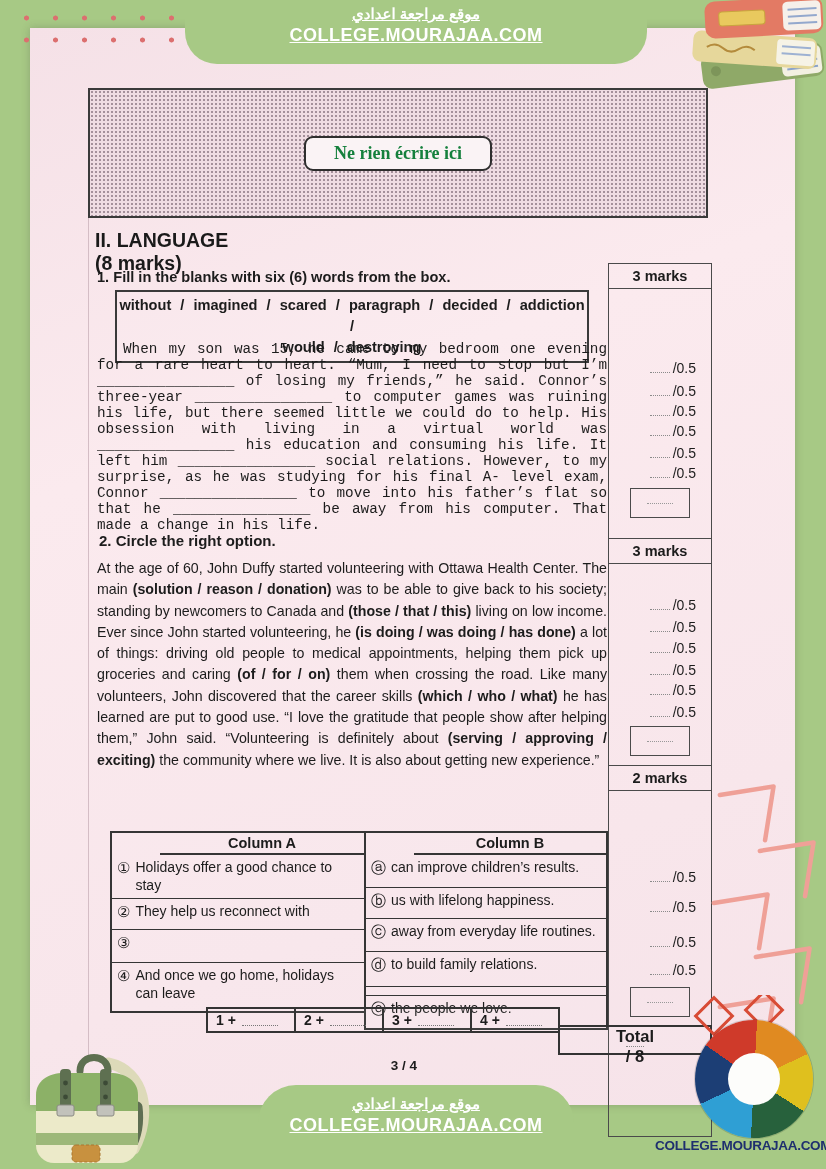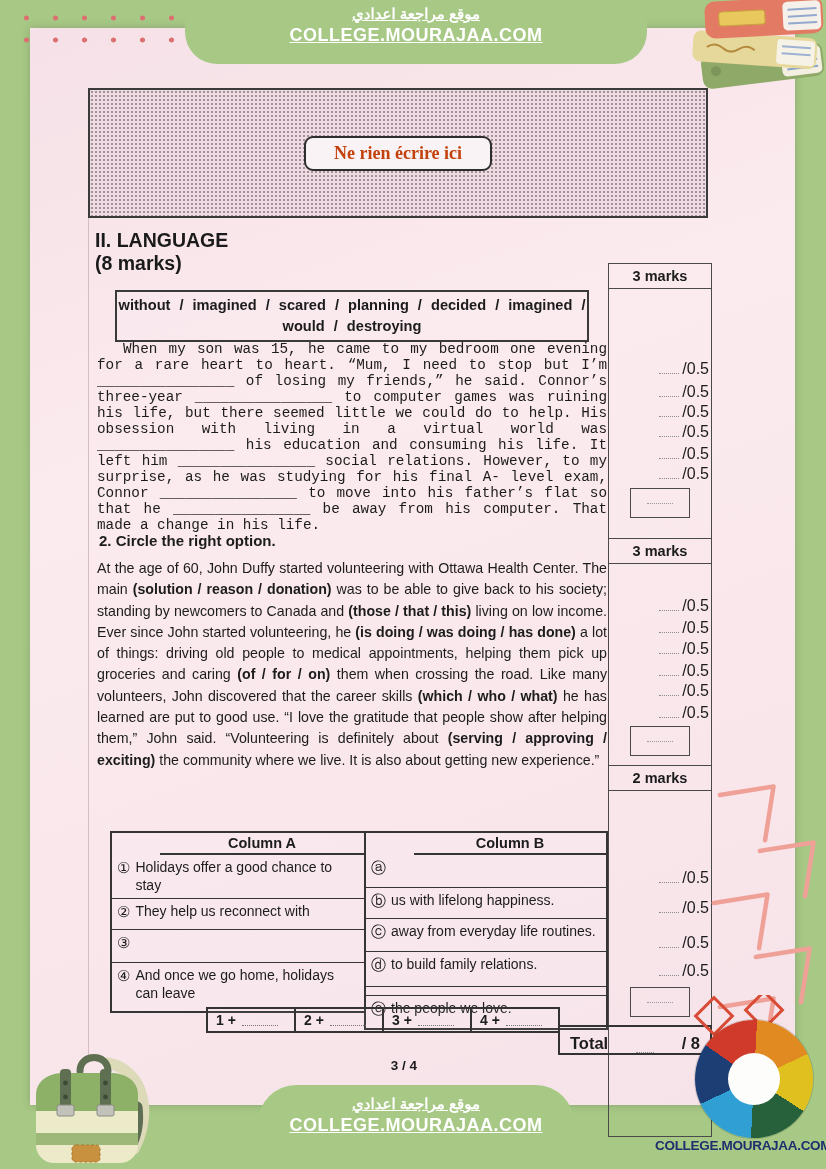--- a/index.html
+++ b/index.html
@@ -21,21 +21,21 @@
            border-radius:38px 38px 0 0;text-align:center;color:#fff;z-index:6;padding-top:10px;box-sizing:border-box;}
   .banner-ar{font-size:15px;font-weight:bold;text-decoration:underline;margin-top:5px;}
   .banner-url{font-size:18px;font-weight:bold;text-decoration:underline;letter-spacing:.5px;margin-top:2px;}
   .tab-bottom .banner-ar{margin-top:0;}
   
   .hatch{position:absolute;left:58px;top:60px;width:616px;height:126px;border:2px solid #3a3a3a;
          background-color:#efdce3;
          background-image:radial-gradient(#a4909b 1px,transparent 1.4px);background-size:4px 4px;
          display:flex;align-items:center;justify-content:center;}
   .nowrite{background:#faf3f5;border:2px solid #2e2e2e;border-radius:9px;padding:5px 28px;
-           font-family:"Liberation Serif",serif;font-weight:bold;font-size:18px;color:#c2410c;}
+           font-family:"Liberation Serif",serif;font-weight:bold;font-size:18px;color:#15803d;}
   
   .secrow{position:absolute;left:65px;top:201px;width:588px;display:flex;justify-content:space-between;
           font-weight:bold;font-size:19.5px;color:#1a1a1a;flex-direction:column;}
   
   .ex1title{position:absolute;left:67px;top:241px;font-weight:bold;font-size:14.6px;}
   .wordbox{position:absolute;left:85px;top:262px;width:470px;border:2px solid #3a3a3a;text-align:center;
            font-weight:bold;font-size:14.6px;line-height:21px;padding:3px 0;word-spacing:5px;background:rgba(255,255,255,.06);}
   .p1{position:absolute;left:67px;top:313px;width:510px;font-size:14.3px;line-height:16px;
       text-align:justify;text-indent:26px;font-family:Liberation Mono, monospace;}
   .ex2title{position:absolute;left:69px;top:504px;font-weight:bold;font-size:15px;}
@@ -55,28 +55,28 @@
   .acell{width:78px;height:22px;border-right:2px solid #333;display:flex;align-items:center;
          padding-left:8px;font-weight:bold;font-size:14px;box-sizing:content-box;}
   .acell:last-child{border-right:none;}
   .aleader{display:inline-block;width:36px;border-bottom:1.6px dotted #777;margin-left:6px;height:10px;}
   
   .markscol{position:absolute;left:578px;top:235px;width:104px;height:874px;border:1.5px solid #4a4a4a;box-sizing:border-box;}
   .mhead{height:24px;line-height:24px;text-align:center;font-weight:bold;font-size:14.5px;
          border-bottom:1.5px solid #4a4a4a;}
   .mhead.mid{border-top:1.5px solid #4a4a4a;}
   .mbody{position:relative;}
-  .mline{position:absolute;right:2px;font-size:16px;}
+  .mline{position:absolute;right:15px;font-size:14px;}
   .leader{display:inline-block;width:20px;border-bottom:1.6px dotted #8a8a8a;margin-right:3px;height:9px;}
   .mbox{position:absolute;left:50%;transform:translateX(-50%);width:58px;height:28px;border:1.6px solid #4a4a4a;
         display:flex;align-items:center;justify-content:center;}
   .mbox::after{content:"";width:26px;border-bottom:1.6px dotted #999;}
   .totalbox{position:absolute;left:528px;top:997px;width:154px;height:30px;border:2px solid #333;
-            display:flex;align-items:flex-end;justify-content:space-between;font-weight:bold;font-size:16.5px;
-            padding:0 10px;box-sizing:border-box;background:rgba(255,255,255,.05);}
+            display:flex;align-items:center;justify-content:space-between;font-weight:bold;font-size:16.5px;
+            padding:0 10px;box-sizing:border-box;background:rgba(255,255,255,.05);flex-direction:column;}
   .tleader{display:inline-block;width:18px;border-bottom:1.6px dotted #888;height:10px;}
   .pagenum{position:absolute;left:0;top:1030px;width:748px;text-align:center;font-weight:bold;font-size:13.5px;}
   
   .chevrons{position:absolute;left:700px;top:772px;z-index:4;}
   .diamonds{position:absolute;left:683px;top:995px;z-index:5;}
   
   .ring{position:absolute;left:695px;top:1020px;width:118px;height:118px;border-radius:50%;z-index:6;
         background:conic-gradient(from -55deg,#cf3a2a 0deg 58deg,#e08a21 58deg 120deg,#dfc01e 120deg 178deg,
                   #27613c 178deg 238deg,#2f9fd4 238deg 300deg,#1c3e75 300deg 360deg);
         box-shadow:0 0 0 1px rgba(0,0,0,.15);}
@@ -123,22 +123,23 @@
 
     <div class="hatch">
       <div class="nowrite">Ne rien écrire ici</div>
     </div>
 
     <div class="secrow">
       <span>II. LANGUAGE</span>
       <span>(8 marks)</span>
     </div>
 
+    <div class="ex1title">1. Fill in the blanks with six (6) words from the box.</div>
     <div class="wordbox">
-      <div>without / imagined / scared / planning / decided / imagined /</div>
+      <div>without / imagined / scared / paragraph / decided / addiction /</div>
       <div>would / destroying</div>
     </div>
     <div class="p1">When my son was 15, he came to my bedroom one evening for a rare heart to heart. “Mum, I need to stop but I’m ________________ of losing my friends,” he said. Connor’s three-year ________________ to computer games was ruining his life, but there seemed little we could do to help. His obsession with living in a virtual world was ________________ his education and consuming his life. It left him ________________ social relations. However, to my surprise, as he was studying for his final A- level exam, Connor ________________ to move into his father’s flat so that he ________________ be away from his computer. That made a change in his life.</div>
 
     <div class="ex2title">2. Circle the right option.</div>
     <div class="p2"><span>At the age of 60, John Duffy started volunteering with Ottawa Health Center. The main </span><span class="bold">(solution / reason / donation)</span><span> was to be able to give back to his society; standing by newcomers to Canada and </span><span class="bold">(those / that / this)</span><span> living on low income. Ever since John started volunteering, he </span><span class="bold">(is doing / was doing / has done)</span><span> a lot of things: driving old people to medical appointments, helping them pick up groceries and caring </span><span class="bold">(of / for / on)</span><span> them when crossing the road. Like many volunteers, John discovered that the career skills </span><span class="bold">(which / who / what)</span><span> he has learned are put to good use. “I love the gratitude that people show after helping them,” John said. “Volunteering is definitely about </span><span class="bold">(serving / approving / exciting)</span><span> the community where we live. It is also about getting new experience.”</span></div>
 
 
     <div class="tableA">
       <div class="thead">Column A</div>
@@ -156,20 +157,21 @@
       <div class="trow" style="min-height:40px">
         <span class="num">④</span>
         <span>And once we go home, holidays can leave</span>
       </div>
     </div>
 
     <div class="tableB">
       <div class="thead">Column B</div>
       <div class="trow" style="min-height:24px">
         <span class="num">ⓐ</span>
+        <span>can improve children’s results.</span>
       </div>
       <div class="trow" style="min-height:22px">
         <span class="num">ⓑ</span>
         <span>us with lifelong happiness.</span>
       </div>
       <div class="trow" style="min-height:24px">
         <span class="num">ⓒ</span>
         <span>away from everyday life routines.</span>
       </div>
       <div class="trow" style="min-height:26px;border-bottom:1.5px solid #353535">

